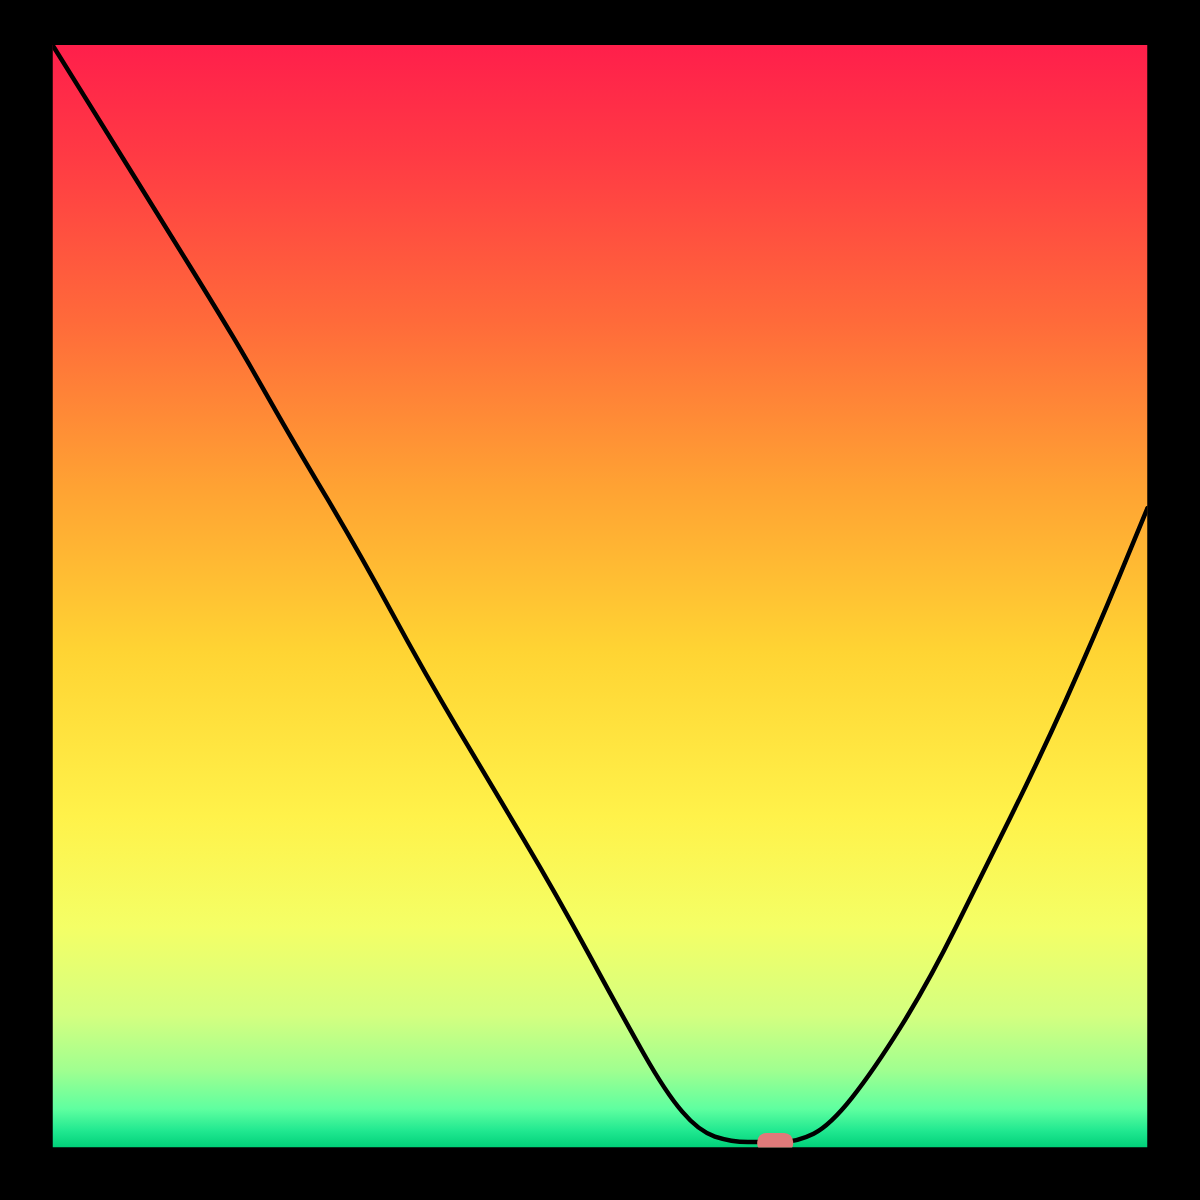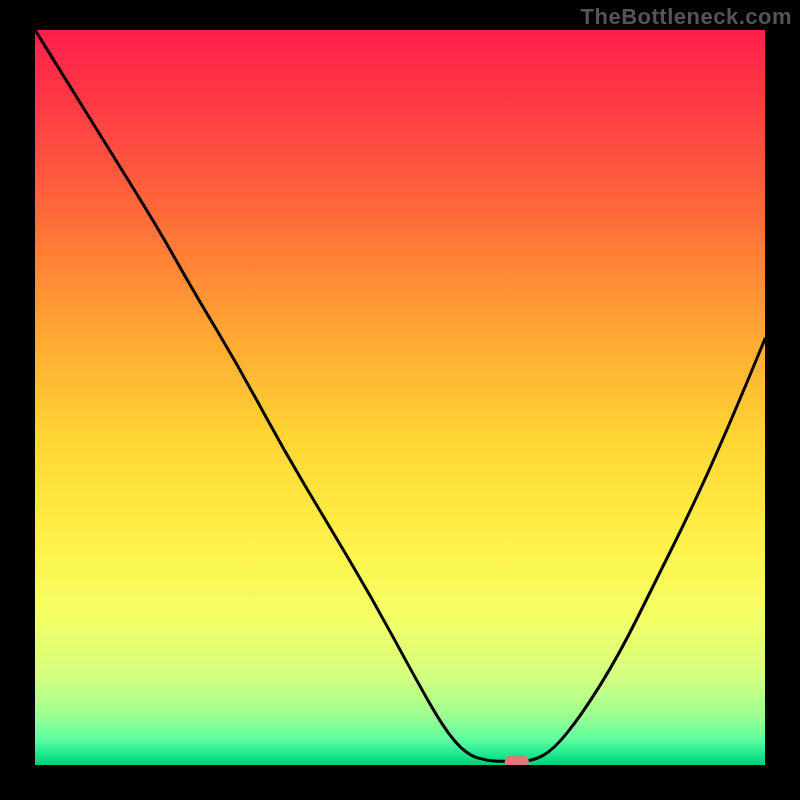--- a/index.html
+++ b/index.html
@@ -39,21 +39,20 @@
   }
   
   .marker {
     fill: #e07a7a;
   }
 </style>
 </head>
 <body>
 
 <div class="outer">
-  <div class="watermark">TheBottleneck.com</div>
 
   <div class="plot">
     <svg viewBox="0 0 730 735">
       <defs>
         <linearGradient id="bg-grad" x1="0" y1="0" x2="0" y2="1">
             <stop offset="0%" stop-color="#ff1f4b"></stop>
             <stop offset="10%" stop-color="#ff3a44"></stop>
             <stop offset="25%" stop-color="#ff6a3a"></stop>
             <stop offset="40%" stop-color="#ffa233"></stop>
             <stop offset="55.00000000000001%" stop-color="#ffd433"></stop>

